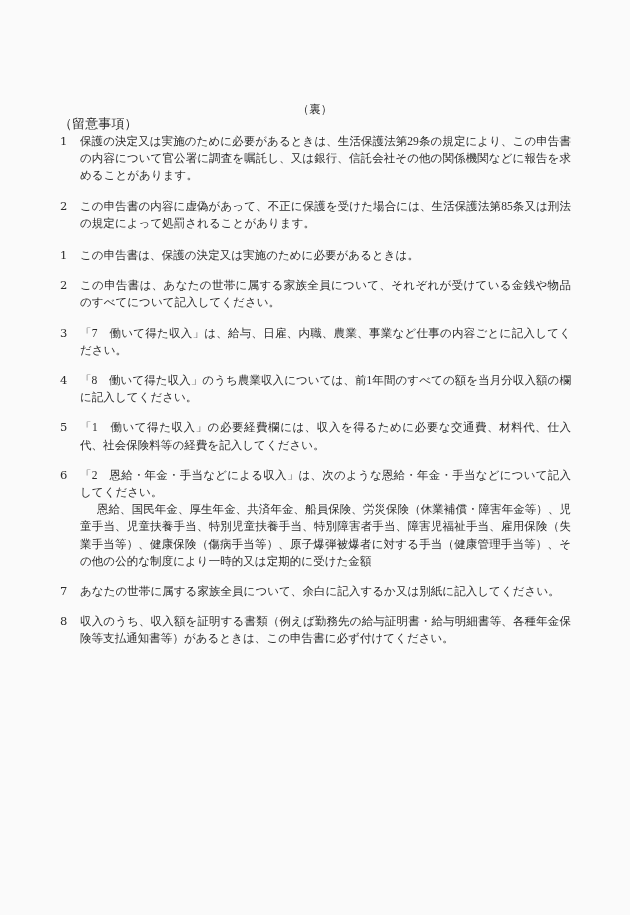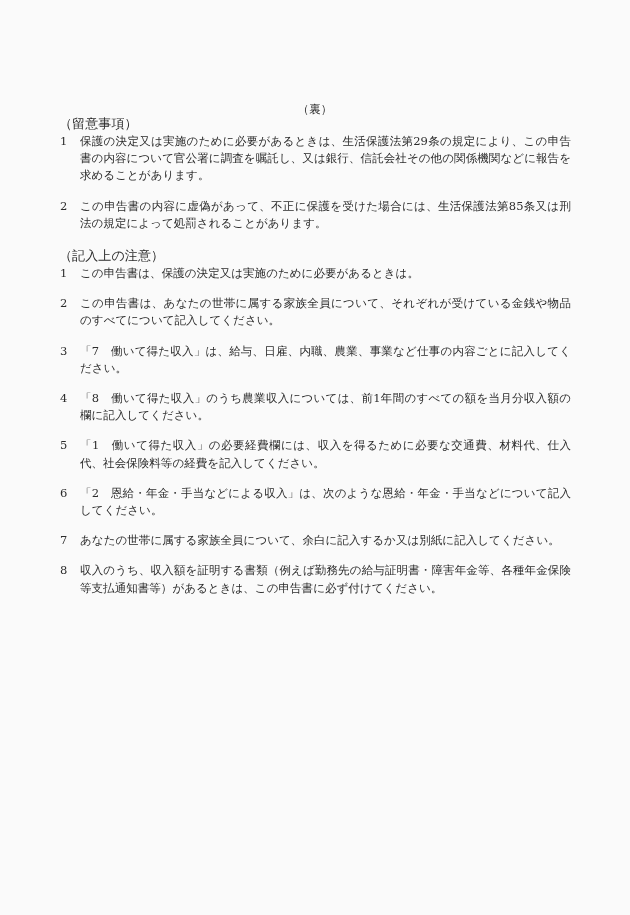--- a/index.html
+++ b/index.html
@@ -79,20 +79,21 @@
     left: 1px;
     top: 0;
     width: 14px;
     text-align: left;
     font-size: 11.5px;
     line-height: 17.2px;
   }
 
   .item-text {
     display: block;
+    font-family: Liberation Serif, serif;
   }
 
   
   .section-notes .item:first-child {
     margin-bottom: 13px;
   }
 
   .section-instructions {
     margin-top: 15px;
   }
@@ -124,21 +125,20 @@
           <span class="item-text">保護の決定又は実施のために必要があるときは、生活保護法第29条の規定により、この申告書の内容について官公署に調査を嘱託し、又は銀行、信託会社その他の関係機関などに報告を求めることがあります。</span>
         </li>
         <li class="item">
           <span class="item-number">2</span>
           <span class="item-text">この申告書の内容に虚偽があって、不正に保護を受けた場合には、生活保護法第85条又は刑法の規定によって処罰されることがあります。</span>
         </li>
       </ul>
     </div>
 
     <div class="section section-instructions">
-      <div class="section-heading">（記入上の注意）</div>
 
       <ul class="item-list">
 
         <li class="item">
           <span class="item-number">1</span>
           <span class="item-text">この申告書は、保護の決定又は実施のために必要があるときは。</span>
         </li>
 
         <li class="item">
           <span class="item-number">2</span>
@@ -156,29 +156,30 @@
         </li>
 
         <li class="item">
           <span class="item-number">5</span>
           <span class="item-text">「1　働いて得た収入」の必要経費欄には、収入を得るために必要な交通費、材料代、仕入代、社会保険料等の経費を記入してください。</span>
         </li>
 
         <li class="item">
           <span class="item-number">6</span>
           <span class="item-text">「2　恩給・年金・手当などによる収入」は、次のような恩給・年金・手当などについて記入してください。</span>
+          <span class="sub-paragraph">恩給、国民年金、厚生年金、共済年金、船員保険、労災保険（休業補償・障害年金等）、児童手当、児童扶養手当、特別児童扶養手当、特別障害者手当、障害児福祉手当、雇用保険（失業手当等）、健康保険（傷病手当等）、原子爆弾被爆者に対する手当（健康管理手当等）、その他の公的な制度により一時的又は定期的に受けた金額</span>
         </li>
 
         <li class="item">
           <span class="item-number">7</span>
           <span class="item-text">あなたの世帯に属する家族全員について、余白に記入するか又は別紙に記入してください。</span>
         </li>
 
         <li class="item">
           <span class="item-number">8</span>
-          <span class="item-text">収入のうち、収入額を証明する書類（例えば勤務先の給与証明書・障害年金等、各種年金保険等支払通知書等）があるときは、この申告書に必ず付けてください。</span>
+          <span class="item-text">収入のうち、収入額を証明する書類（例えば勤務先の給与証明書・給与明細書等、各種年金保険等支払通知書等）があるときは、この申告書に必ず付けてください。</span>
         </li>
 
       </ul>
     </div>
 
   </div>
 </div>
 
 </body></html>

